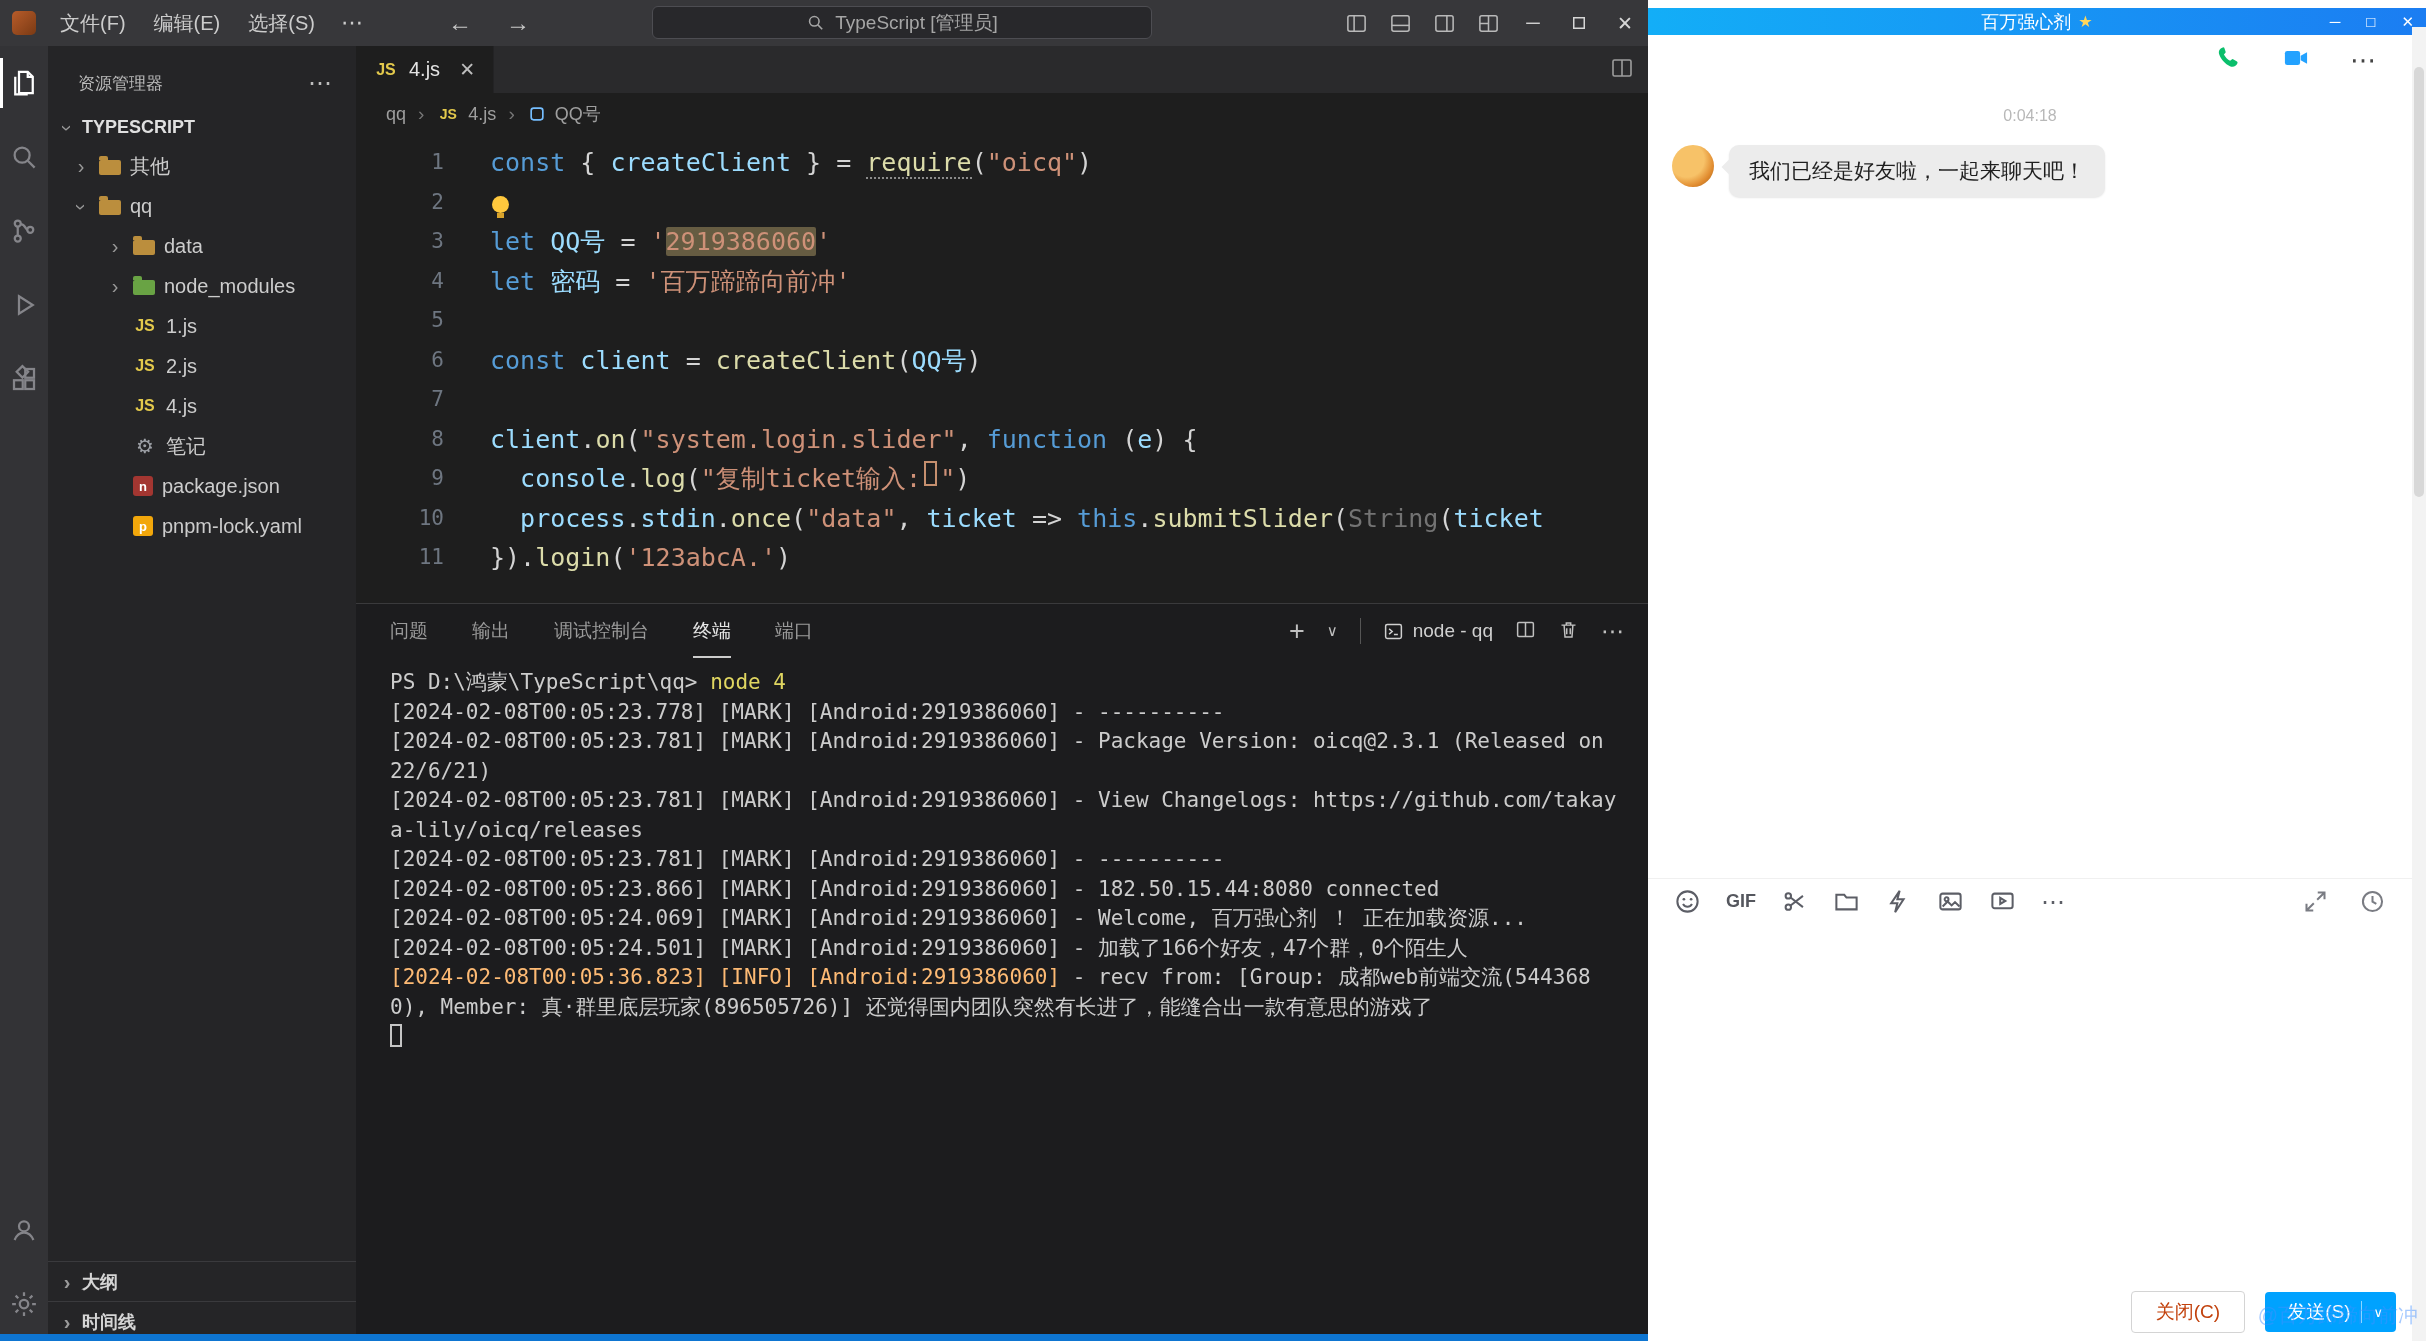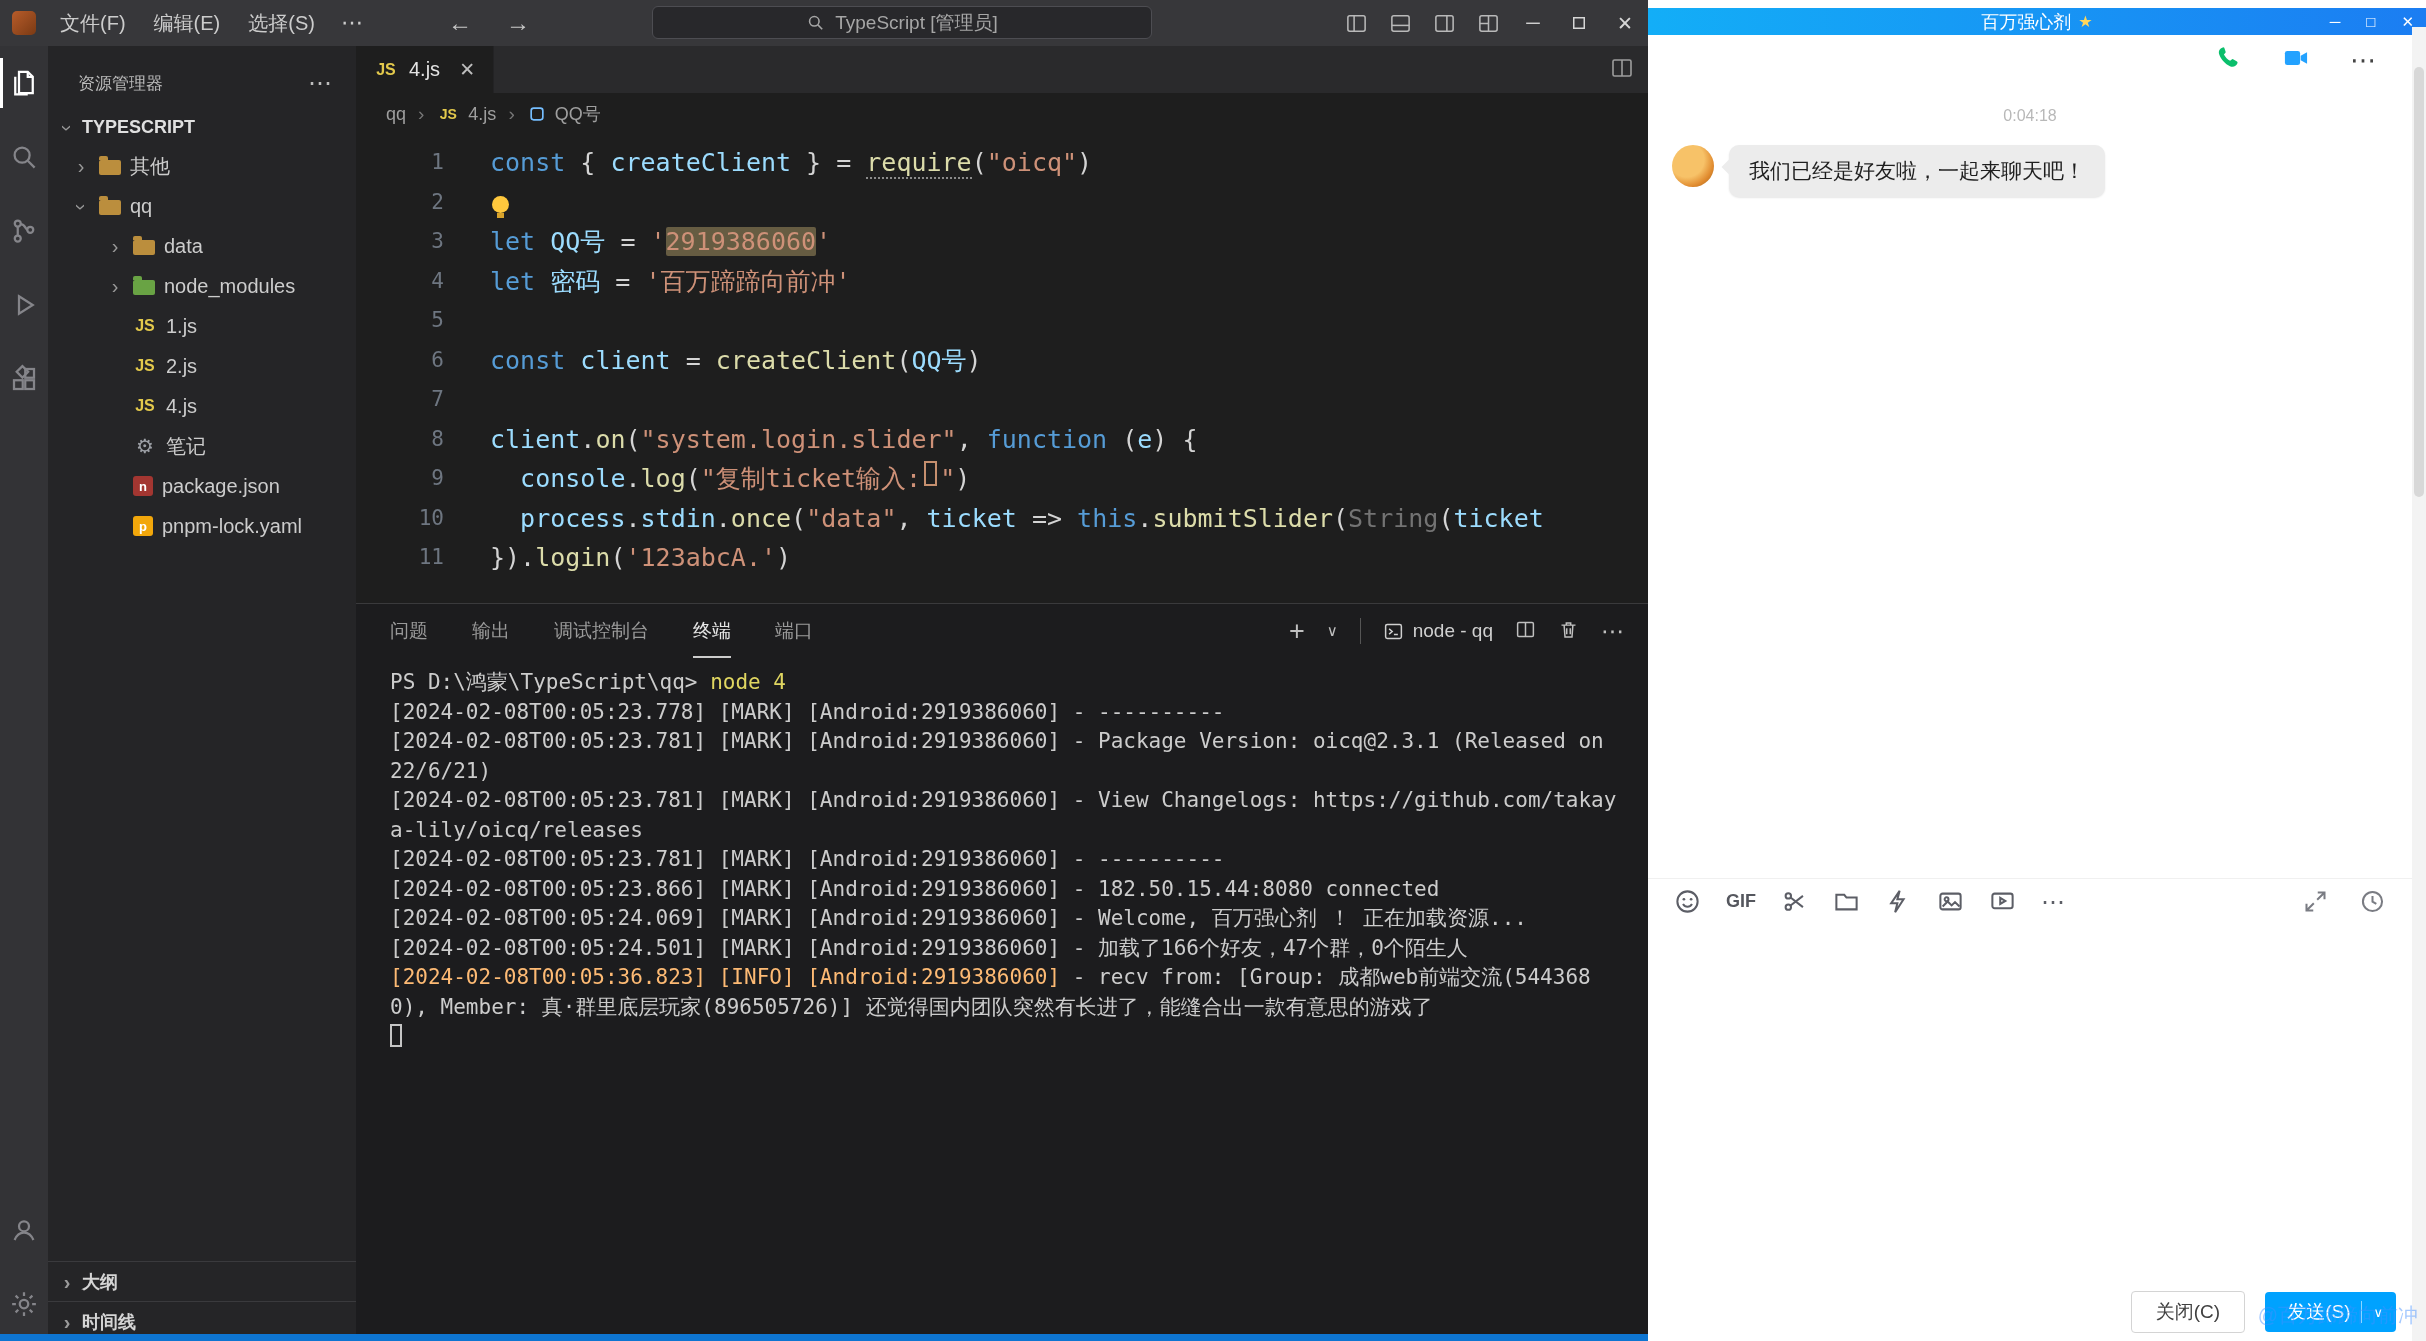--- a/index.html
+++ b/index.html
@@ -139,21 +139,21 @@
   .qq-toolbar { position:absolute; left:0; top:878px; right:14px; height:46px; display:flex;
                 align-items:center; gap:25px; padding:0 26px; color:#5c5e66; border-top:1px solid #f0f0f0; }
   .qq-toolbar svg { width:27px; height:27px; stroke:currentColor; fill:none; stroke-width:1.8; }
   .qt-gif { font-weight:bold; font-size:18px; color:#55575e; }
   .qt-more { font-size:24px; letter-spacing:2px; }
   .qq-tb-right { margin-left:auto; display:flex; gap:30px; align-items:center; color:#7a7c83; }
   .qq-input { position:absolute; left:0; top:924px; right:14px; bottom:66px; padding:12px 26px;
               font-size:20px; color:#262626; line-height:30px; }
   .qq-actions { position:absolute; right:30px; bottom:8px; display:flex; gap:20px; align-items:center; }
   .qq-close-btn { background:#fff; border:1px solid #d4d4d4; border-radius:4px; padding:7px 24px;
-                  font-size:19px; color:#404040; }
+                  font-size:19px; color:#c2410c; }
   .qq-send-btn { background:#00a2ff; border:none; border-radius:4px; color:#fff; font-size:19px;
                  display:flex; align-items:center; padding:7px 0 7px 22px; }
   .send-sep { width:1px; height:22px; background:rgba(255,255,255,.55); margin:0 11px; }
   .send-caret { font-size:13px; padding-right:13px; }
   .qq-watermark { position:absolute; right:8px; bottom:12px; color:rgba(70,144,255,.48); font-size:20px;
                   pointer-events:none; z-index:9; white-space:nowrap; }
   .qq-scrollbar { position:absolute; right:0; top:27px; bottom:0; width:14px; background:#f3f3f3; }
   .qq-scroll-thumb { position:absolute; left:2px; top:40px; width:10px; height:430px; background:#d8d8d8;
                      border-radius:5px; }
 </style>

